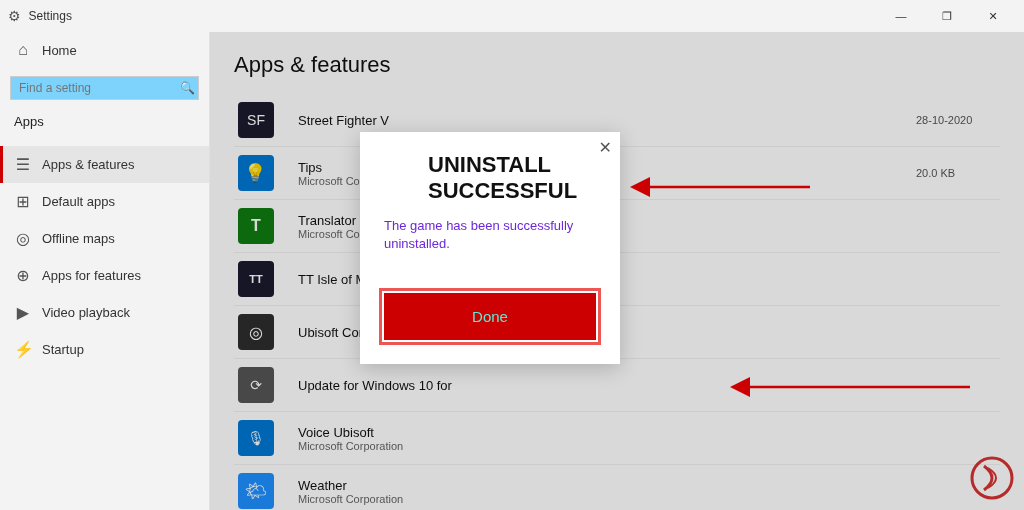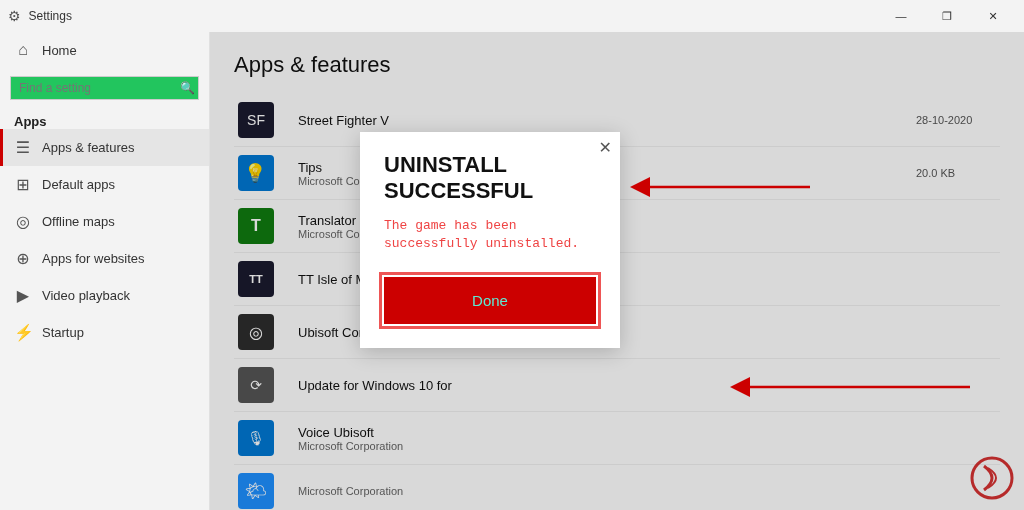--- a/index.html
+++ b/index.html
@@ -67,40 +67,40 @@
       display: flex;
       flex-direction: column;
       overflow-y: auto;
       border-right: 1px solid #e0e0e0;
     }
     .sidebar-search {
       margin: 8px 10px;
       display: flex;
       align-items: center;
       border: 1px solid #ccc;
-      background: #22c55e;
+      background: #7dd3fc;
       padding: 4px 8px;
       gap: 6px;
     }
     .sidebar-search input {
       border: none;
       outline: none;
       font-size: 12px;
       flex: 1;
       background: transparent;
       color: #555;
     }
     .sidebar-search-icon {
       color: #555;
       font-size: 12px;
     }
     .sidebar-section-label {
-      padding: 6px 14px 0;
+      padding: 6px 14px 17px;
       font-size: 13px;
-      font-weight: 700;
+      font-weight: 400;
       color: #222;
     }
     .sidebar-item {
       display: flex;
       align-items: center;
       padding: 9px 14px;
       cursor: pointer;
       color: #333;
       gap: 10px;
       position: relative;
@@ -208,27 +208,27 @@
       cursor: pointer;
       color: #555;
       line-height: 1;
     }
     .modal-title {
       font-size: 22px;
       font-weight: 700;
       color: #111;
       line-height: 1.2;
       margin-bottom: 12px;
+      margin-left: 44px;
     }
     .modal-desc {
       font-size: 13px;
-      color: #ef4444;
-      margin-bottom: 24px;
+      color: #6d28d9;
+      margin-bottom: 40px;
       line-height: 1.4;
-      font-family: Liberation Mono, monospace;
     }
     .modal-done-btn {
       display: block;
       width: 100%;
       padding: 12px;
       background: #c00;
       color: #5eead4;
       border: 3px solid #c00;
       font-size: 15px;
       font-weight: 500;
@@ -299,21 +299,21 @@
     <div class="sidebar-item">
       <span class="sidebar-item-icon">⊞</span>
       <span class="sidebar-item-label">Default apps</span>
     </div>
     <div class="sidebar-item">
       <span class="sidebar-item-icon">◎</span>
       <span class="sidebar-item-label">Offline maps</span>
     </div>
     <div class="sidebar-item">
       <span class="sidebar-item-icon">⊕</span>
-      <span class="sidebar-item-label">Apps for websites</span>
+      <span class="sidebar-item-label">Apps for features</span>
     </div>
     <div class="sidebar-item">
       <span class="sidebar-item-icon">▶</span>
       <span class="sidebar-item-label">Video playback</span>
     </div>
     <div class="sidebar-item">
       <span class="sidebar-item-icon">⚡</span>
       <span class="sidebar-item-label">Startup</span>
     </div>
   </div>
@@ -373,20 +373,21 @@
         <div class="app-icon icon-voice" style="color:#fff;font-size:14px;">🎙</div>
         <div class="app-info">
           <div class="app-name">Voice Ubisoft</div>
           <div class="app-publisher">Microsoft Corporation</div>
         </div>
       </div>
 
       <div class="app-item">
         <div class="app-icon icon-weather" style="color:#fff;font-size:18px;">🌤</div>
         <div class="app-info">
+          <div class="app-name">Weather</div>
           <div class="app-publisher">Microsoft Corporation</div>
         </div>
       </div>
 
     </div>
 
     <div class="modal-overlay">
       <div class="modal">
         <button class="modal-close">✕</button>
         <div class="modal-title">UNINSTALL<br>SUCCESSFUL</div>

